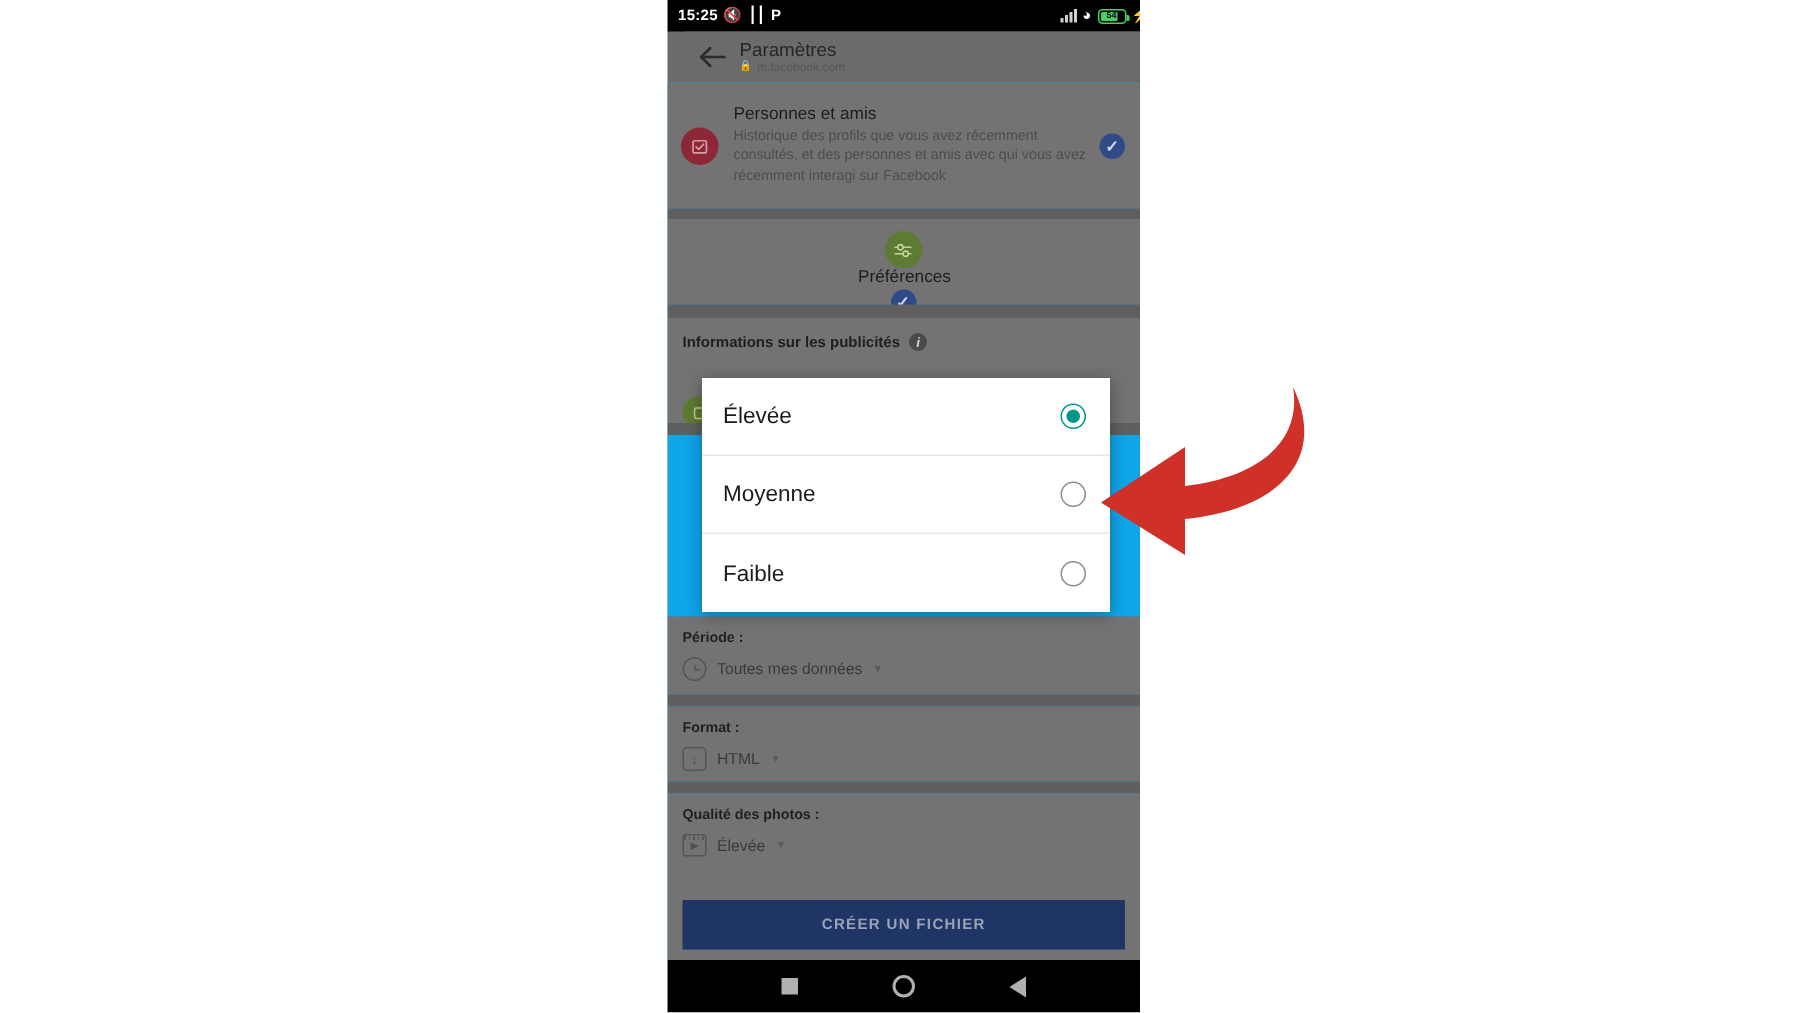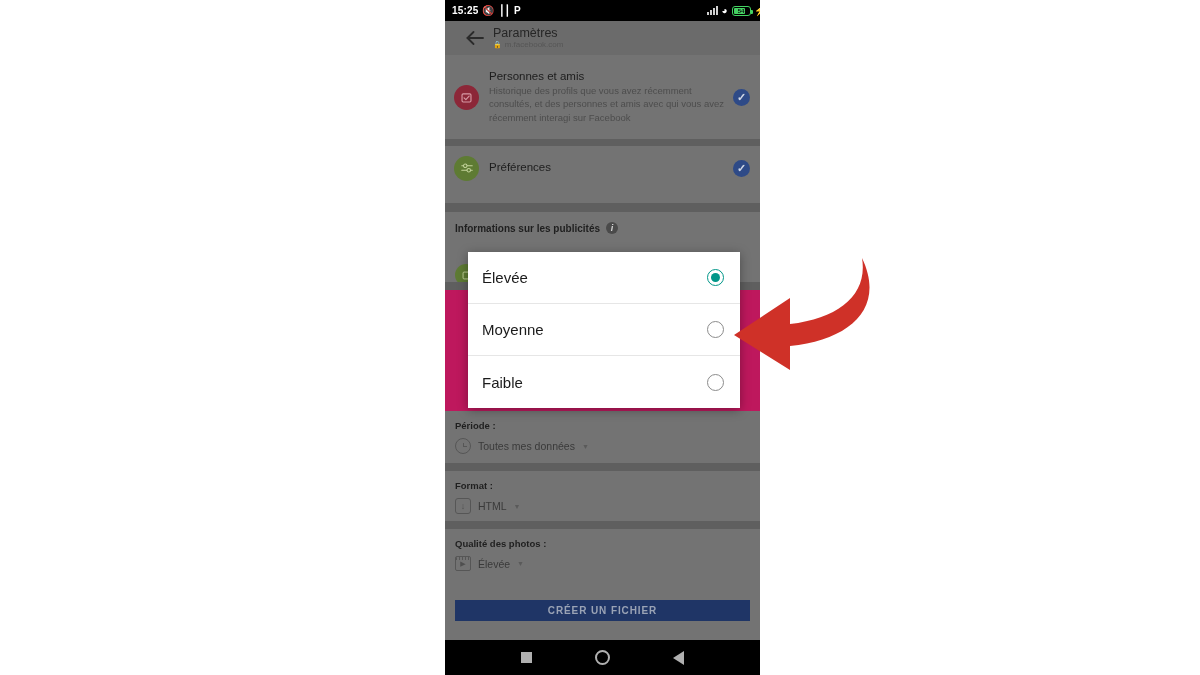--- a/index.html
+++ b/index.html
@@ -124,21 +124,21 @@
     margin-top: 1px;
   }
   .lock-ico { font-size: 7px; color:#4a4a4a; }
 
   
   .page {
     position: absolute;
     left: 0; top: 55px;
     width: 315px;
     height: 585px;
-    background: #be185d;
+    background: #0ea5e9;
     overflow: hidden;
   }
 
   .card {
     position: absolute;
     left: 0;
     width: 315px;
     background: #737373;
     box-sizing: border-box;
   }
@@ -247,21 +247,21 @@
   }
   .film-ico .strip {
     position:absolute; left:0; right:0; top:0; height:3px;
     background: repeating-linear-gradient(to right,#565656 0 1.3px, transparent 1.3px 3px);
   }
 
   .create-btn {
     position: absolute;
     left: 10px;
     width: 295px;
-    height: 21px;
+    height: 33px;
     background: #1f3566;
     display:flex; align-items:center; justify-content:center;
     font-size: 10px; font-weight: bold;
     letter-spacing: 0.9px;
     color: #9aa3b5;
   }
 
   
   .dialog {
     position: absolute;
@@ -400,21 +400,21 @@
             <div class="row-title">Personnes et amis</div>
             <div class="row-desc">Historique des profils que vous avez récemment consultés, et des personnes et amis avec qui vous avez récemment interagi sur Facebook</div>
           </div>
           <div class="check-blue">✓</div>
         </div>
       </div>
 
       <div class="gap" style="top:84px;height:7px;"></div>
 
       <div class="card" style="top:91px;height:57px;">
-        <div class="row-item" style="height:44px;">
+        <div class="row-item" style="height:44px;flex-direction:column;">
           <div class="circ-ico" style="background:#5e7b33;">
             <svg width="14" height="14" viewBox="0 0 16 16" aria-hidden="true">
               <path d="M2 5.5 H14 M2 10.5 H14" stroke="#c3d39a" stroke-width="1.2" stroke-linecap="round"></path>
               <circle cx="6" cy="5.5" r="2" fill="#5e7b33" stroke="#c3d39a" stroke-width="1.2"></circle>
               <circle cx="10" cy="10.5" r="2" fill="#5e7b33" stroke="#c3d39a" stroke-width="1.2"></circle>
             </svg>
           </div>
           <div class="row-body">
             <div class="row-title">Préférences</div>
           </div>

